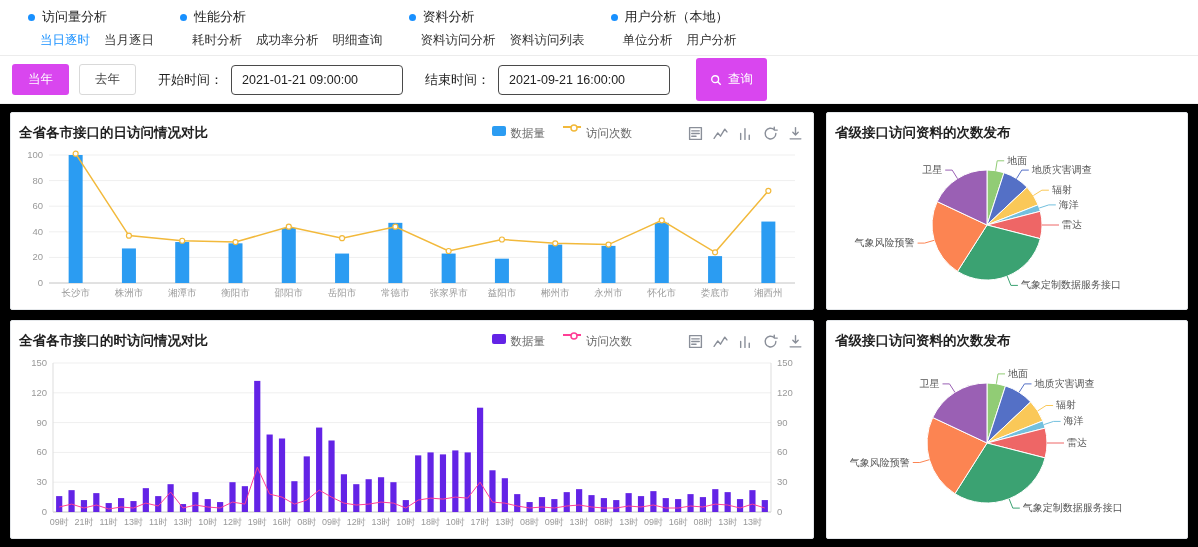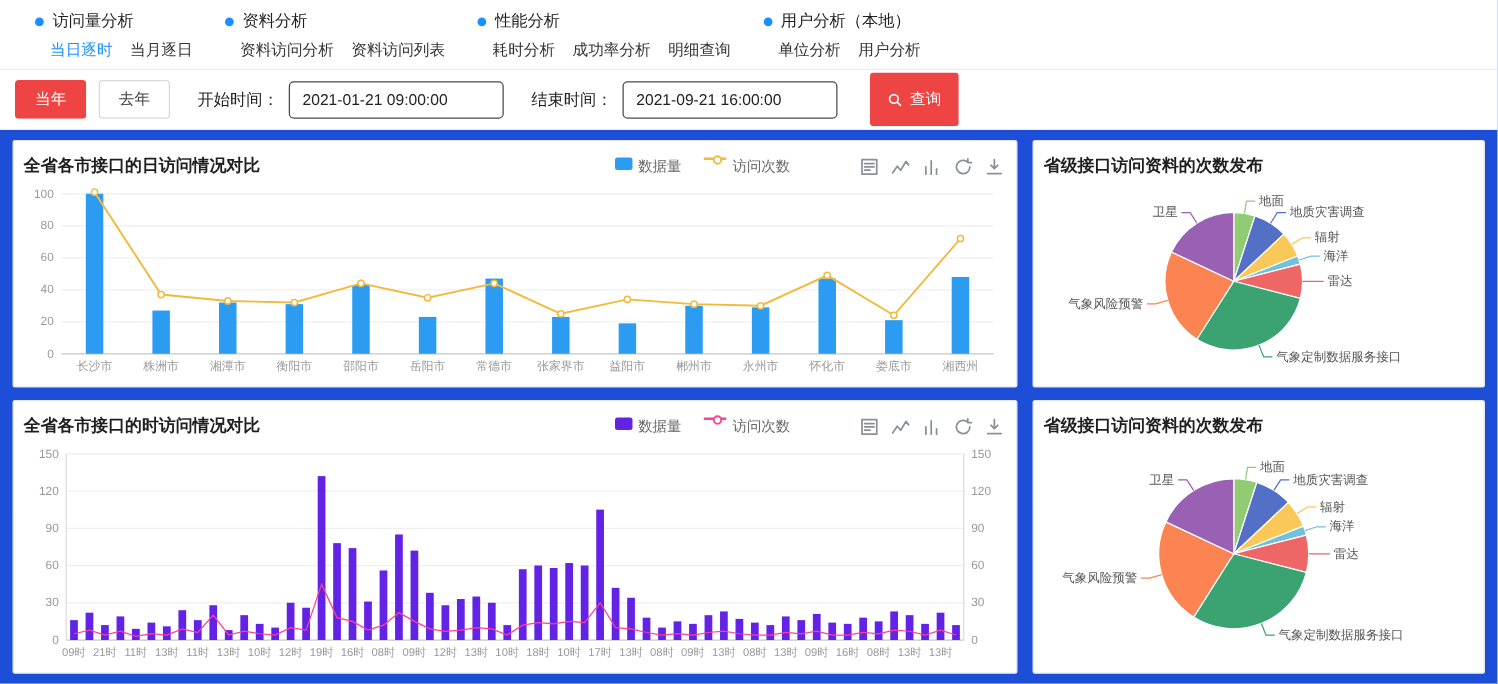--- a/index.html
+++ b/index.html
@@ -10,28 +10,28 @@
   background:#fff;border-bottom:1px solid #ececec}
 .nav-group{display:flex;flex-direction:column;gap:6px}
 .nav-title{font-size:13px;font-weight:normal;color:#1f1f1f;display:flex;align-items:center;gap:7px;white-space:nowrap}
 .nav-dot{width:7px;height:7px;border-radius:50%;background:#1890ff;display:inline-block;flex:0 0 auto}
 .nav-items{display:flex;gap:14px;padding-left:12px}
 .nav-item{font-size:12.5px;color:#333;cursor:pointer;white-space:nowrap}
 .nav-item.active{color:#1890ff}
 
 .toolbar{display:flex;align-items:center;height:48px;padding:0 12px;background:#fff;border-bottom:1px solid #f0f0f0}
 .btn{font-size:12.5px;border-radius:3px;padding:6px 15px;border:1px solid transparent;cursor:pointer;white-space:nowrap}
-.btn-primary{background:#ef4444;color:#fff}
+.btn-primary{background:#d946ef;color:#fff}
 .btn-plain{background:#fff;border-color:#d9d9d9;color:#444;margin-left:10px}
 .lbl{font-size:13px;color:#1f1f1f;margin-left:22px;margin-right:8px;white-space:nowrap}
 .time-input{width:172px;height:30px;border:1px solid #4a4a4a;border-radius:4px;font-size:12.5px;padding:0 10px;color:#222;background:#fff}
 .btn-search{display:inline-flex;align-items:center;gap:6px;margin-left:26px;padding:12px 13px}
 .btn-search svg{display:block}
 
-.main{display:flex;gap:12px;height:443px;padding:8px 10px;background:#1d4ed8}
+.main{display:flex;gap:12px;height:443px;padding:8px 10px;background:#000000}
 .col-left{flex:1;display:flex;flex-direction:column;gap:10px;min-width:0}
 .col-right{width:362px;display:flex;flex-direction:column;gap:10px;flex:0 0 362px}
 .card{background:#fff;border:1px solid #e4e7ea;border-radius:2px;padding:8px}
 .card.h1{height:198px}
 .card.h2{height:219px}
 .card-head{display:flex;align-items:center;height:24px;margin-bottom:2px}
 .card-title{font-size:13.5px;font-weight:bold;color:#1f1f1f;white-space:nowrap}
 .leg{display:flex;align-items:center;gap:18px;margin-left:auto;font-size:11.5px;color:#666}
 .leg-item{display:inline-flex;align-items:flex-start;gap:5px;cursor:pointer}
 .leg-swatch{width:14px;height:10px;border-radius:2px;display:inline-block}
@@ -56,36 +56,36 @@
           <span>访问量分析</span>
         </div>
         <div class="nav-items">
           <span class="nav-item active">当日逐时</span>
           <span class="nav-item">当月逐日</span>
         </div>
       </div>
       <div class="nav-group">
         <div class="nav-title">
           <span class="nav-dot"></span>
-          <span>资料分析</span>
-        </div>
-        <div class="nav-items">
-          <span class="nav-item">资料访问分析</span>
-          <span class="nav-item">资料访问列表</span>
-        </div>
-      </div>
-      <div class="nav-group">
-        <div class="nav-title">
-          <span class="nav-dot"></span>
           <span>性能分析</span>
         </div>
         <div class="nav-items">
           <span class="nav-item">耗时分析</span>
           <span class="nav-item">成功率分析</span>
           <span class="nav-item">明细查询</span>
+        </div>
+      </div>
+      <div class="nav-group">
+        <div class="nav-title">
+          <span class="nav-dot"></span>
+          <span>资料分析</span>
+        </div>
+        <div class="nav-items">
+          <span class="nav-item">资料访问分析</span>
+          <span class="nav-item">资料访问列表</span>
         </div>
       </div>
       <div class="nav-group">
         <div class="nav-title">
           <span class="nav-dot"></span>
           <span>用户分析（本地）</span>
         </div>
         <div class="nav-items">
           <span class="nav-item">单位分析</span>
           <span class="nav-item">用户分析</span>

